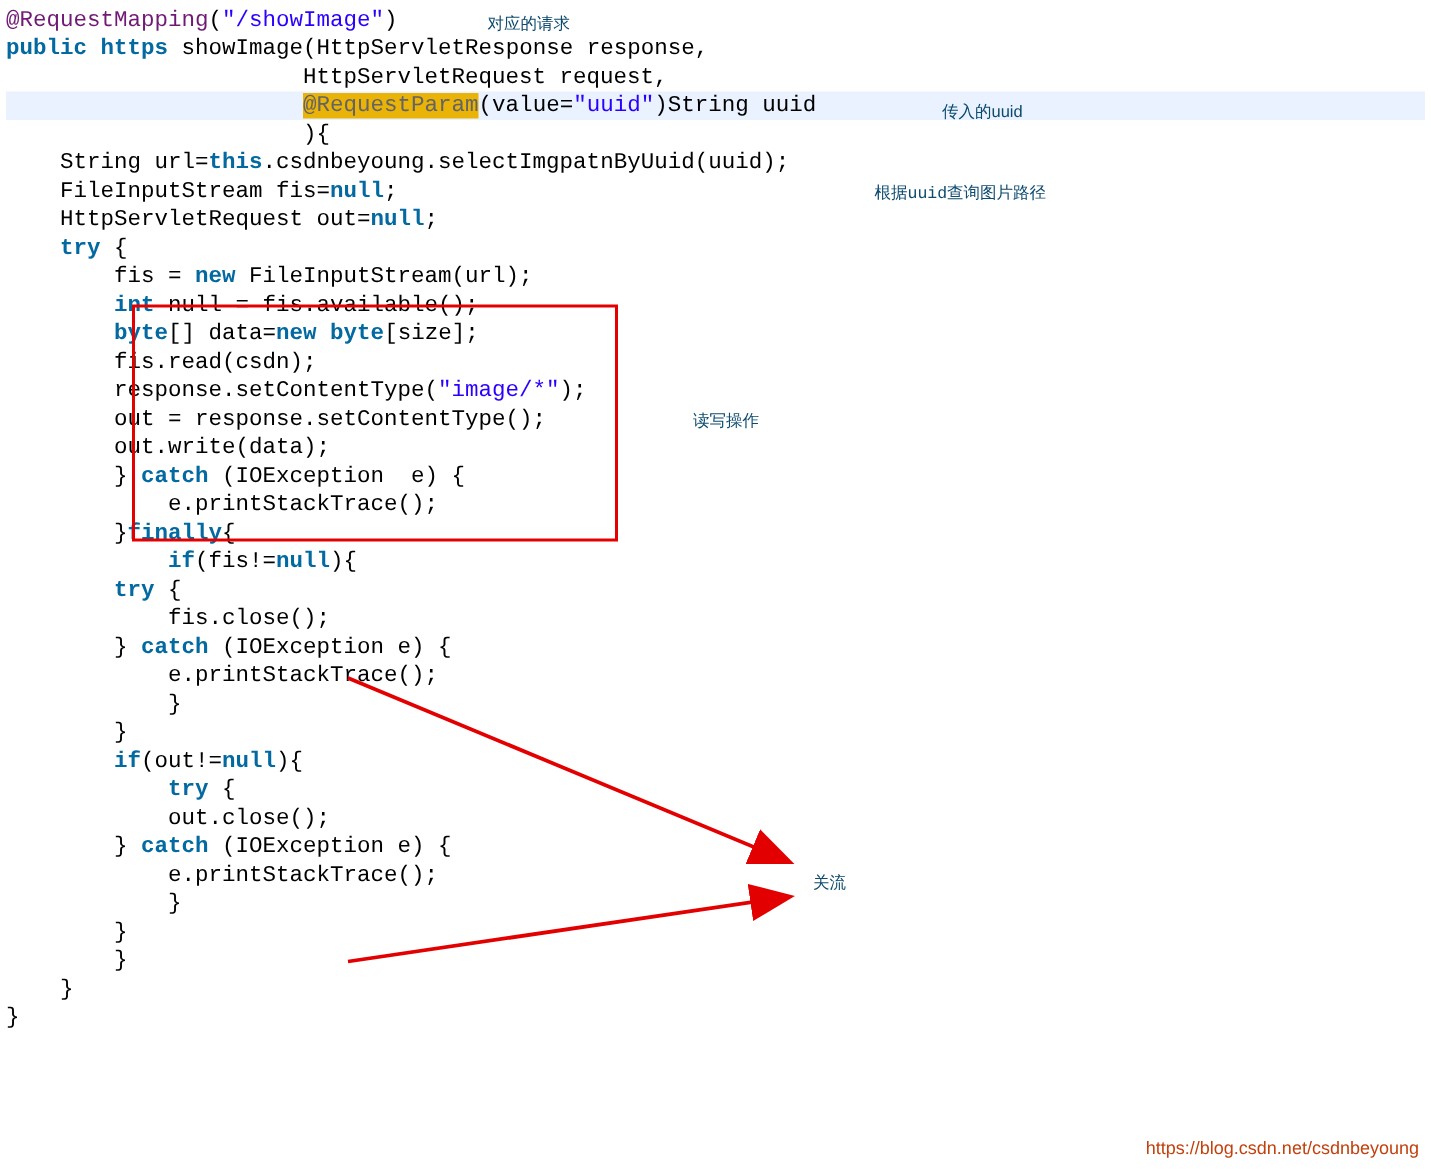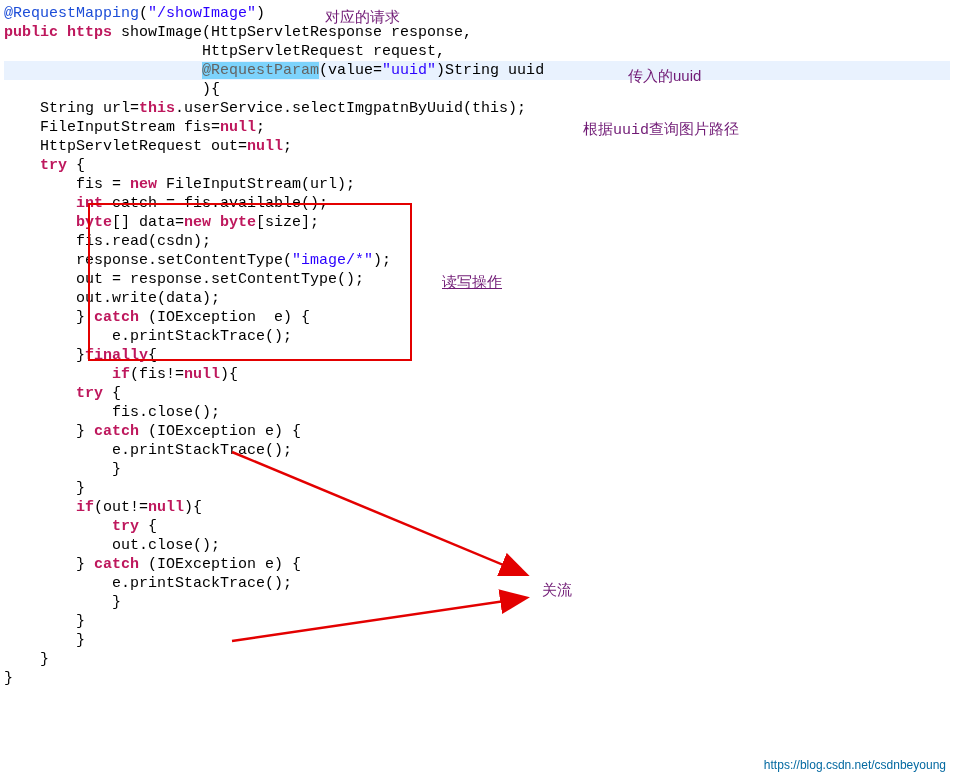--- a/index.html
+++ b/index.html
@@ -13,70 +13,70 @@
     position: relative;
     width: 954px;
     height: 779px;
     box-sizing: border-box;
   }
   pre {
     margin: 0;
     font-family: inherit;
     white-space: pre;
   }
-  .kw { color: #be185d; font-weight: bold; }
-  .ann { color: #1d4ed8; }
+  .kw { color: #0369a1; font-weight: bold; }
+  .ann { color: #701a75; }
   .str { color: #2a00ff; }
   .hl-line {
     background: #e9f2fe;
     display: inline-block;
     width: 100%;
   }
   .hl-ann {
-    background: #7dd3fc;
+    background: #eab308;
     color: #646464;
   }
   .redbox {
     position: absolute;
     border: 2px solid #e30000;
     pointer-events: none;
   }
   .arrow {
     position: absolute;
     pointer-events: none;
   }
   .watermark {
     position: absolute;
     right: 8px;
     bottom: 4px;
-    color: #0369a1;
+    color: #c2410c;
     font-family: Arial, sans-serif;
     font-size: 12px;
   }
   .anno {
     position: absolute;
-    color: #701a75;
+    color: #0c4a6e;
     font-family: "Microsoft YaHei", Arial, sans-serif;
-    font-size: 15px;
+    font-size: 11px;
   }
 </style>
 </head>
 <body>
 
 <pre><span><span class="ann">@RequestMapping</span><span>(</span><span class="str">"/showImage"</span><span>)</span></span>
 <span><span class="kw">public</span><span> </span><span class="kw">https</span><span> showImage(HttpServletResponse response,</span></span>
 <span>                      HttpServletRequest request,</span>
 <span class="hl-line"><span>                      </span><span class="hl-ann">@RequestParam</span><span>(value=</span><span class="str">"uuid"</span><span>)String uuid</span></span>
 <span>                      ){</span>
-<span><span>    String url=</span><span class="kw">this</span><span>.userService.selectImgpatnByUuid(this);</span></span>
+<span><span>    String url=</span><span class="kw">this</span><span>.csdnbeyoung.selectImgpatnByUuid(uuid);</span></span>
 <span><span>    FileInputStream fis=</span><span class="kw">null</span><span>;</span></span>
 <span><span>    HttpServletRequest out=</span><span class="kw">null</span><span>;</span></span>
 <span><span>    </span><span class="kw">try</span><span> {</span></span>
 <span><span>        fis = </span><span class="kw">new</span><span> FileInputStream(url);</span></span>
-<span><span>        </span><span class="kw">int</span><span> catch = fis.available();</span></span>
+<span><span>        </span><span class="kw">int</span><span> null = fis.available();</span></span>
 <span><span>        </span><span class="kw">byte</span><span>[] data=</span><span class="kw">new</span><span> </span><span class="kw">byte</span><span>[size];</span></span>
 <span>        fis.read(csdn);</span>
 <span><span>        response.setContentType(</span><span class="str">"image/*"</span><span>);</span></span>
 <span>        out = response.setContentType();</span>
 <span>        out.write(data);</span>
 <span><span>        } </span><span class="kw">catch</span><span> (IOException  e) {</span></span>
 <span>            e.printStackTrace();</span>
 <span><span>        }</span><span class="kw">finally</span><span>{</span></span>
 <span><span>            </span><span class="kw">if</span><span>(fis!=</span><span class="kw">null</span><span>){</span></span>
 <span><span>        </span><span class="kw">try</span><span> {</span></span>
@@ -95,21 +95,21 @@
 <span>        }</span>
 <span>    }</span>
 <span>}</span>
 </pre>
 
 <div class="redbox" style="left:88px; top:203px; width:320px; height:154px;"></div>
 
 <div class="anno" style="left:325px; top:7px;">对应的请求</div>
 <div class="anno" style="left:628px; top:66px;">传入的uuid</div>
 <div class="anno" style="left:583px; top:121px;font-family:Liberation Mono, monospace;">根据uuid查询图片路径</div>
-<div class="anno" style="left:442px; top:272px;text-decoration:underline;">读写操作</div>
+<div class="anno" style="left:462px; top:272px;">读写操作</div>
 <div class="anno" style="left:542px; top:580px;text-align:right;">关流</div>
 
 <svg class="arrow" style="left:0; top:0; width:954px; height:779px;" viewBox="0 0 954 779">
   <defs>
     <marker id="ah" markerWidth="12" markerHeight="10" refX="10" refY="5" orient="auto">
       <path d="M0,0 L12,5 L0,10 Z" fill="#e30000"></path>
     </marker>
   </defs>
   <line x1="232" y1="452" x2="525" y2="574" stroke="#e30000" stroke-width="2.5" marker-end="url(#ah)"></line>
   <line x1="232" y1="641" x2="525" y2="598" stroke="#e30000" stroke-width="2.5" marker-end="url(#ah)"></line>

